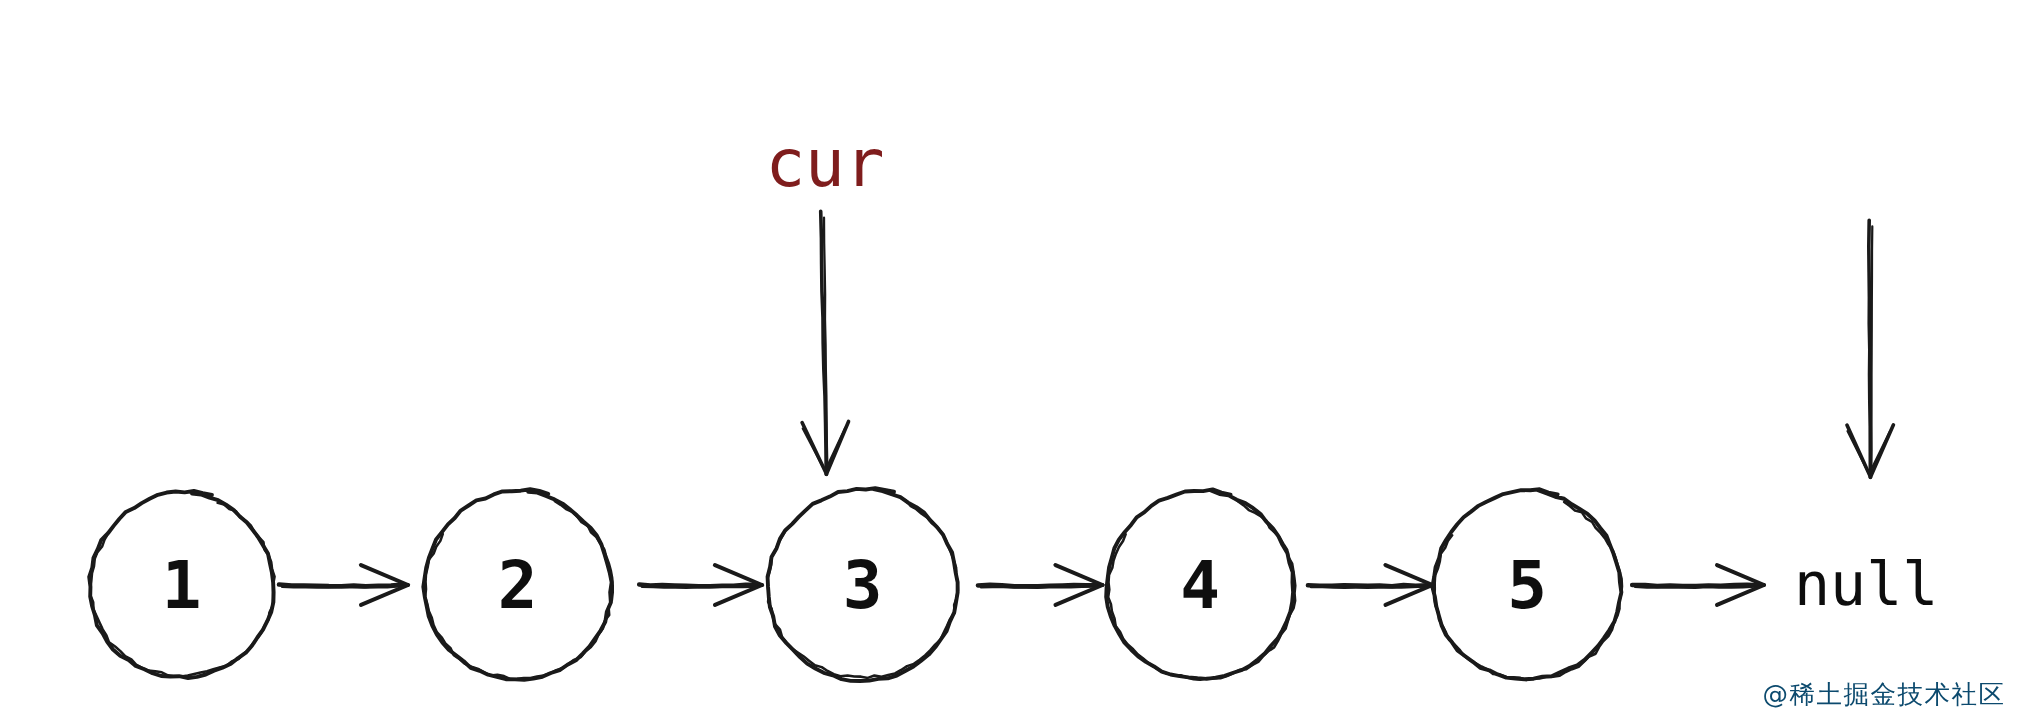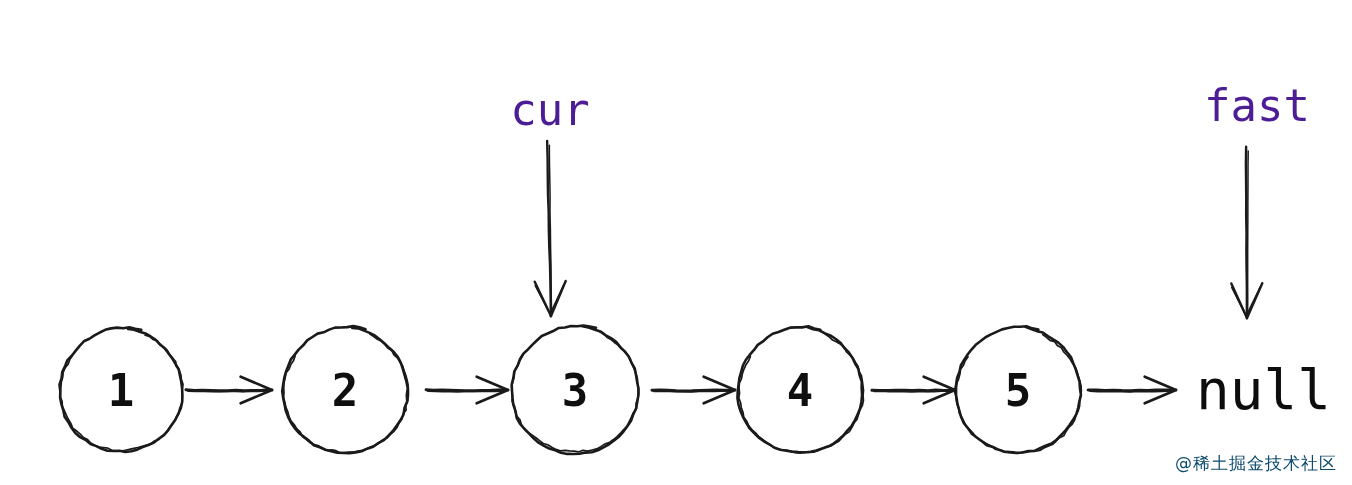--- a/index.html
+++ b/index.html
@@ -35,30 +35,30 @@
     letter-spacing: 0;
     white-space: nowrap;
     user-select: none;
   }
   .ptr-label {
     position: absolute;
     transform: translate(-50%, -50%);
     font-family: "DejaVu Sans Mono", monospace;
     font-size: 44px;
     font-weight: 400;
-    color: #4c1d95;
+    color: #7f1d1d;
     line-height: 1;
     white-space: nowrap;
     user-select: none;
   }
   .terminal-label {
     position: absolute;
     transform: translate(0, -50%);
     font-family: "DejaVu Sans Mono", monospace;
-    font-size: 56px;
+    font-size: 40px;
     font-weight: 400;
     color: #0d0d0d;
     line-height: 1;
     white-space: nowrap;
     user-select: none;
   }
   .watermark {
     position: absolute;
     transform: translate(-100%, -50%);
     font-family: "DejaVu Sans", sans-serif;
@@ -121,17 +121,16 @@
 
   <div class="node-label" style="left:121px; top:391px;">1</div>
   <div class="node-label" style="left:345px; top:391px;">2</div>
   <div class="node-label" style="left:575px; top:391px;">3</div>
   <div class="node-label" style="left:800px; top:391px;">4</div>
   <div class="node-label" style="left:1018px; top:391px;">5</div>
 
   <div class="terminal-label" style="left:1196px; top:390px;">null</div>
 
   <div class="ptr-label" style="left:550px; top:110px;">cur</div>
-  <div class="ptr-label" style="left:1257px; top:106px;">fast</div>
 
   <div class="watermark" style="left:1337px; top:463px;">@稀土掘金技术社区</div>
 
 </div>
 
 </body></html>

